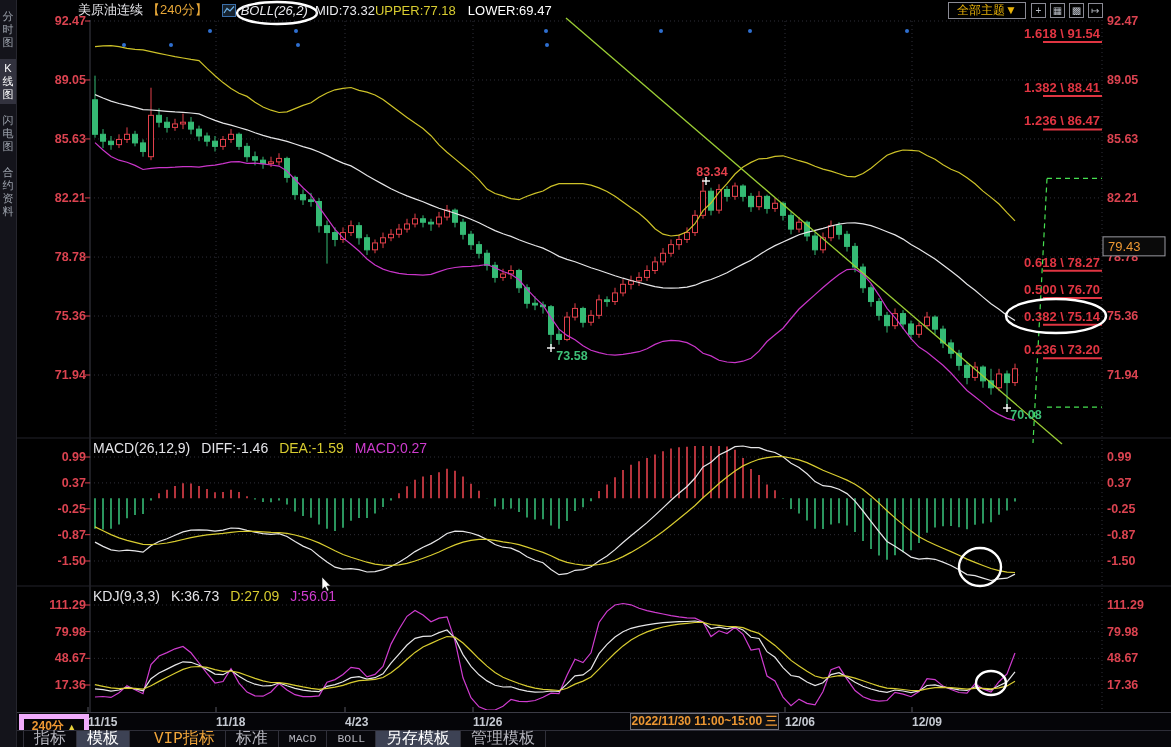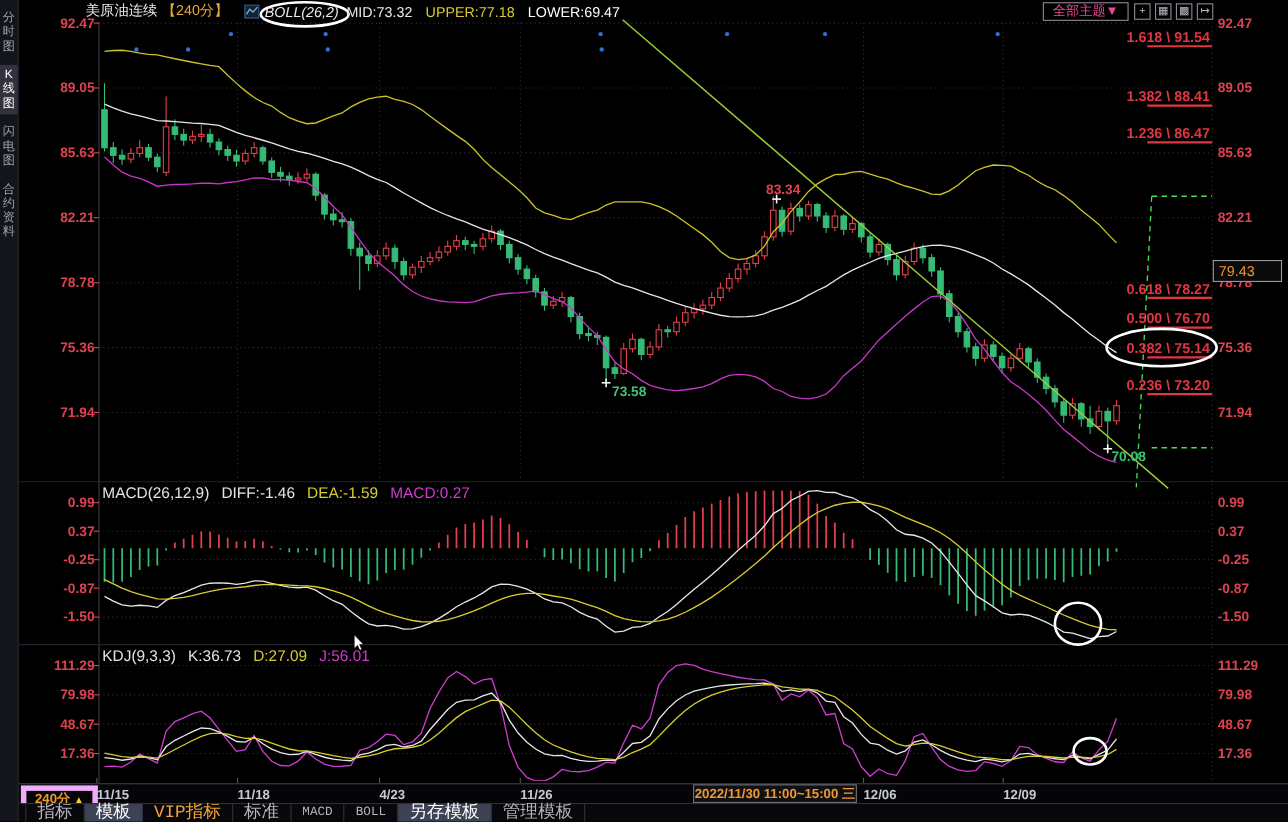--- a/index.html
+++ b/index.html
@@ -10,43 +10,43 @@
   .side-item{width:16px;margin-top:7px;padding:3px 0;color:#9da3ad;font-size:11px;text-align:center;cursor:pointer;}
   .side-item .ch{display:block;line-height:13px;}
   .side-item.sel{background:#32323e;color:#fff;}
   
   .topbar{position:absolute;left:17px;top:0;width:1154px;height:20px;display:flex;align-items:center;z-index:4;font-size:13px;}
   .topbar .sym{margin-left:61px;color:#e8e8ec;}
   .topbar .per{margin-left:4px;color:#e8a838;}
   .topbar .chicon{margin-left:14px;display:flex;align-items:center;}
   .topbar .ind{margin-left:5px;color:#e8e8ec;font-style:italic;}
   .topbar .mid{margin-left:7px;color:#e8e8ec;}
-  .topbar .up{margin-left:12px;color:#d8cc30;text-align:right;}
+  .topbar .up{color:#d8cc30;text-align:right;}
   .topbar .low{margin-left:12px;color:#ffffff;}
   .topbar-right{position:absolute;right:68px;top:2px;display:flex;align-items:center;gap:5px;}
-  .theme-btn{border:1px solid #8a8a94;color:#ec4899;font-size:12px;padding:0 8px;height:15px;line-height:15px;cursor:pointer;}
+  .theme-btn{border:1px solid #8a8a94;color:#eab308;font-size:12px;padding:0 8px;height:15px;line-height:15px;cursor:pointer;}
   .tool-btn{border:1px solid #8a8a94;color:#b9bdc6;width:13px;height:13px;line-height:13px;font-size:10px;text-align:center;cursor:pointer;}
   
   .ind-row{position:absolute;left:93px;font-size:14px;z-index:3;display:flex;gap:11px;}
   .ind-row .w{color:#e4e4e8;} .ind-row .y{color:#d8cc30;} .ind-row .m{color:#cf3ccf;}
   
   .xaxis{position:absolute;left:17px;top:712px;width:1154px;height:17px;background:#050508;border-top:1px solid #3c3c46;z-index:4;}
   .period-box{position:absolute;left:2px;top:1px;width:60px;height:14px;border:5px solid #f0abfc;
               font-size:12px;font-weight:bold;color:#ee9833;text-align:center;line-height:14px;cursor:pointer;}
   .period-box .arr{color:#e8d23c;font-size:9px;}
   .date-lab{position:absolute;top:2px;font-size:12px;font-weight:bold;color:#c6cad2;}
   .cross-box{position:absolute;top:0px;height:15px;border:1px solid #70707a;background:#101012;color:#ee9833;
              font-size:12px;font-weight:bold;text-align:center;line-height:15px;}
   
   .tabbar{position:absolute;left:17px;top:730px;width:1154px;height:17px;background:#08080c;border-top:1px solid #2e2e38;
           display:flex;align-items:stretch;padding-left:6px;z-index:4;}
   .tab{padding:0 10px;font-size:16px;line-height:16px;color:#b4b4bc;border-right:1px solid #30303a;cursor:pointer;white-space:nowrap;font-family:Liberation Mono, monospace;}
   .tab:first-child{border-left:1px solid #30303a;}
   .tab.sel{background:#3d4254;color:#fff;}
-  .tab.vip{color:#f0a53a;}
+  .tab.vip{color:#f0a53a;margin-left:14px;}
   .tab.mono{font-family:"Liberation Mono","DejaVu Sans Mono",monospace;font-size:11.5px;}
   svg text{font-family:"Liberation Sans","DejaVu Sans",sans-serif;}
   #chart{position:absolute;left:0;top:0;z-index:1;}
 </style>
 </head>
 <body>
 
 <div id="app">
 
   <div class="sidebar" id="sidebar">

